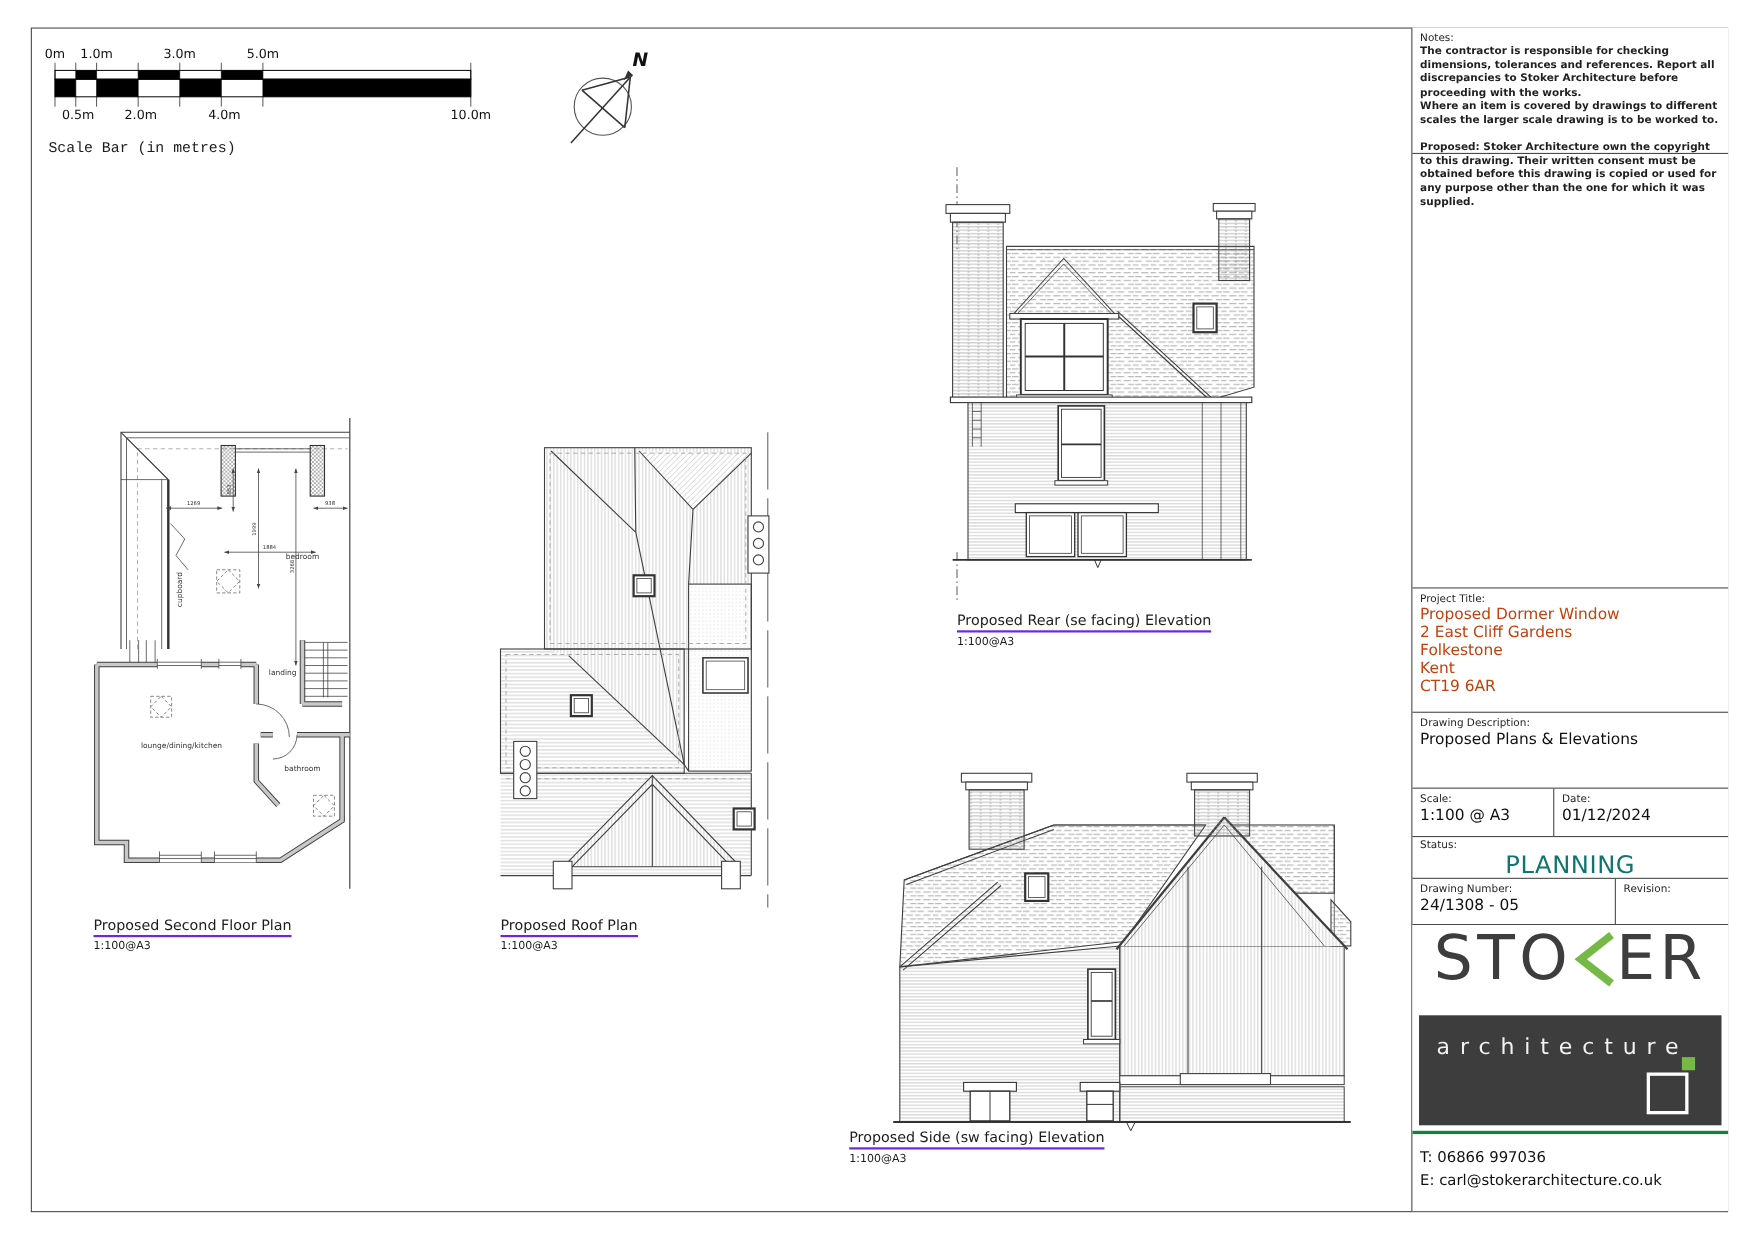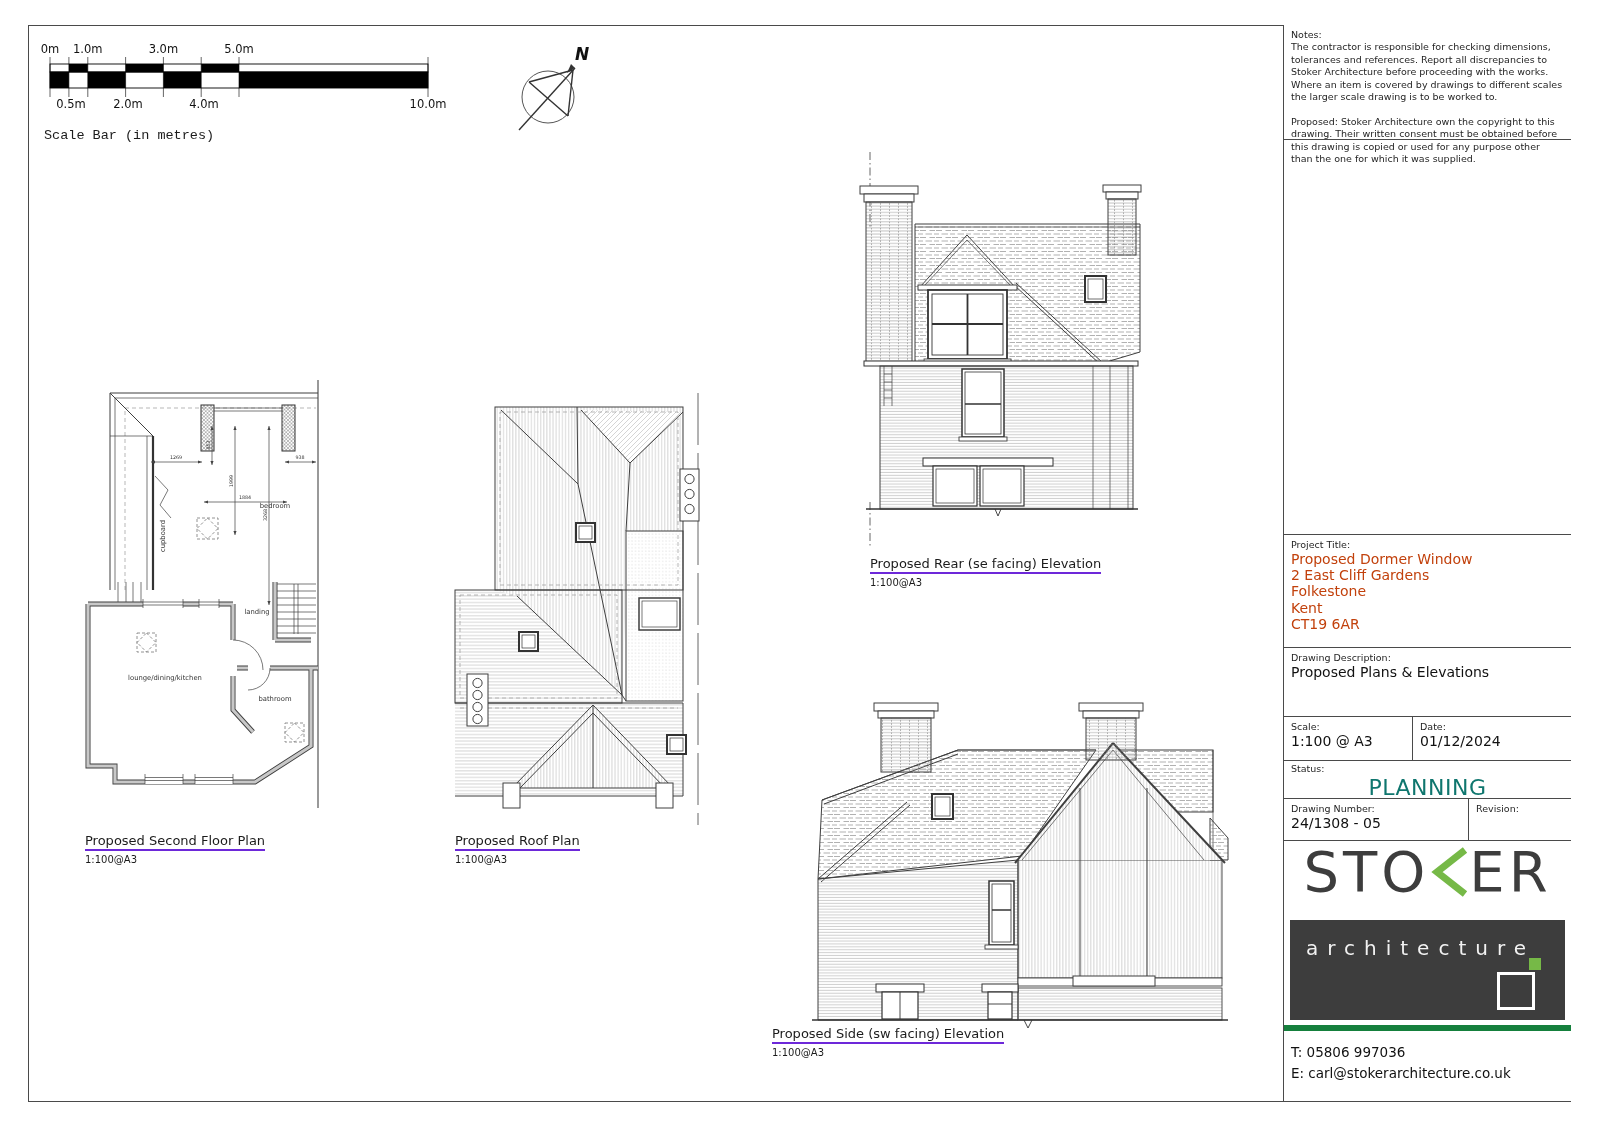--- a/index.html
+++ b/index.html
@@ -8,29 +8,29 @@
   .abs{position:absolute;}
   svg{display:block;overflow:visible;}
   
   .cap-title{font-size:13px;color:#1c1c1c;border-bottom:2px solid #6d28d9;display:inline-block;padding-bottom:1px;}
   .cap-scale{font-size:10px;color:#1c1c1c;margin-top:3px;}
   
   .tblock{position:absolute;left:1283px;top:25px;width:288px;height:1076px;border-left:1px solid #4a4a4a;box-sizing:border-box;background:#fff;}
   .tb-sec{box-sizing:border-box;border-bottom:1px solid #4a4a4a;padding:4px 7px;position:relative;}
   .tb-label{font-size:9.5px;color:#1f1f1f;margin-bottom:1px;}
   .tb-notes{font-size:9.5px;line-height:1.32;color:#1f1f1f;}
-  .tb-notes p{margin:0 0 0 0;}
+  .tb-notes p{margin:0 0 0 0;font-weight:bold;}
   .tb-notes p.gap{margin-top:12px;}
   .tb-proj{font-size:14px;line-height:1.16;color:#c2410c;}
   .tb-val{font-size:14px;color:#111;}
   .row{display:flex;}
   .cell{box-sizing:border-box;padding:4px 7px;}
   .status-val{font-size:22px;text-align:center;letter-spacing:.5px;margin-top:1px;color:#0f766e;}
   
-  .logo-box{height:190px;border-bottom:6px solid #15803d;box-sizing:border-box;position:relative;background:#fff;}
+  .logo-box{height:190px;border-bottom:3px solid #15803d;box-sizing:border-box;position:relative;background:#fff;}
   .logo-word{position:absolute;top:-2px;left:8px;right:8px;display:flex;justify-content:center;align-items:flex-start;font-size:56px;color:#3d3d3d;letter-spacing:4px;font-weight:400;}
   .logo-word .chev{margin:8px 2px 0 2px;}
   .logo-bar{position:absolute;left:6px;right:6px;bottom:5px;height:100px;background:#3d3d3d;}
   .logo-sub{position:absolute;top:16px;left:16px;font-size:20px;letter-spacing:9px;color:#f2f2f2;}
   .logo-sq{position:absolute;right:30px;bottom:10px;width:32px;height:32px;border:3px solid #fff;}
   .logo-gsq{position:absolute;right:24px;bottom:50px;width:12px;height:12px;}
   .contact{padding:11px 7px;font-size:13.5px;line-height:1.55;color:#111;}
   .sb-title{font-size:13.5px;color:#1c1c1c;font-family:Liberation Mono, monospace;}
   
   .ln{stroke:#3f3f3f;stroke-width:1;fill:none;}
@@ -428,16 +428,16 @@
       </svg>
         <span>ER</span>
     </div>
     <div class="logo-bar">
       <div class="logo-sub">architecture</div>
       <div class="logo-sq"></div>
       <div class="logo-gsq" style="background:#76b947"></div>
     </div>
   </div>
   <div class="contact">
-    <div>T: 05806 997036</div>
+    <div>T: 06866 997036</div>
     <div>E: carl@stokerarchitecture.co.uk</div>
   </div>
 </div>
 
 </body></html>

